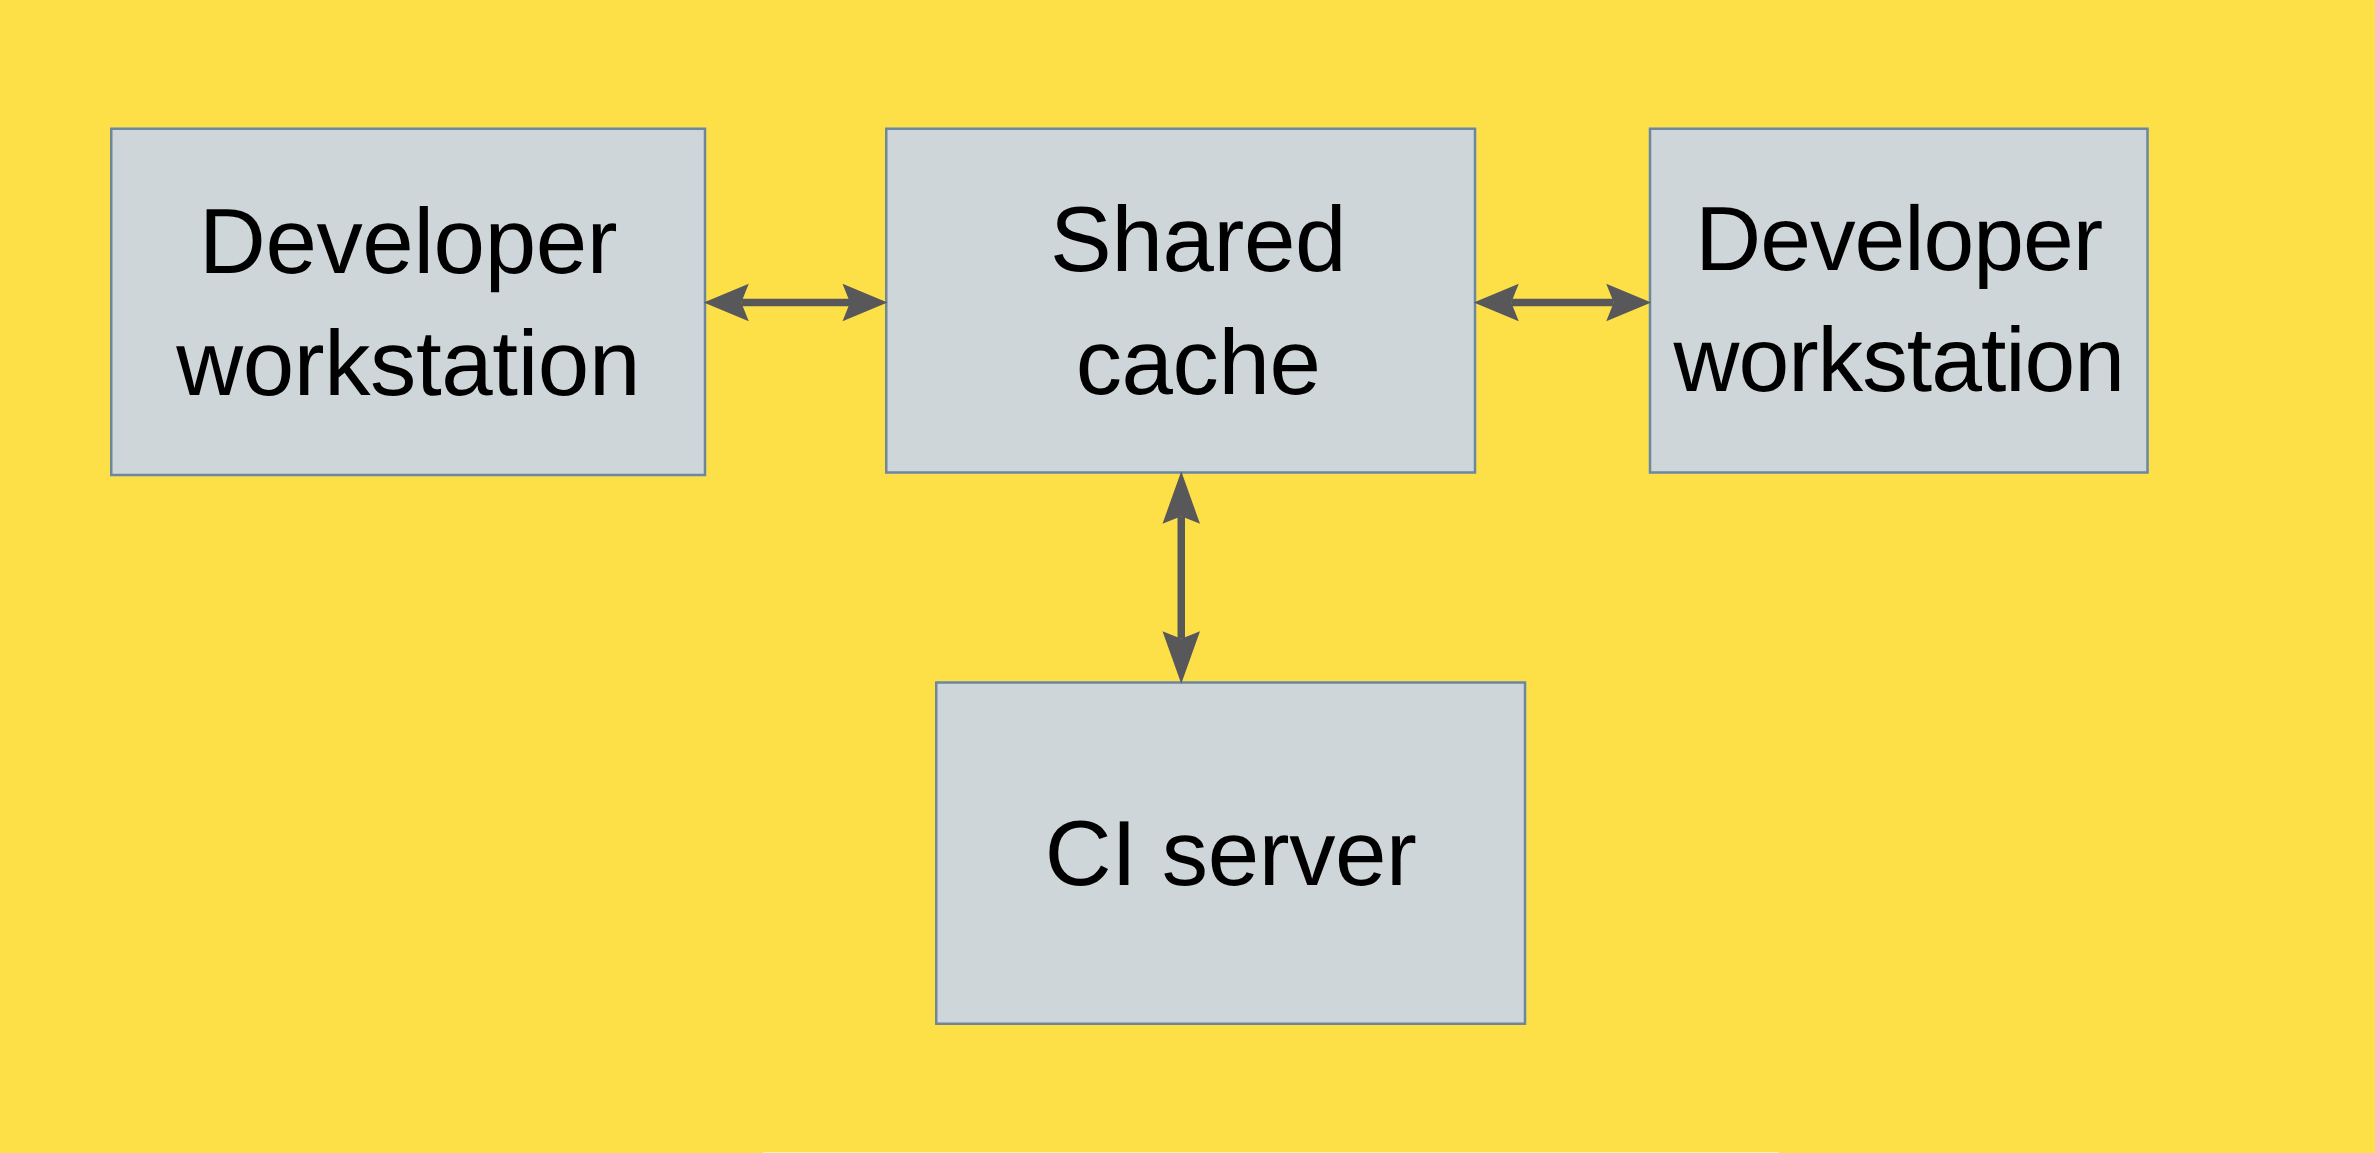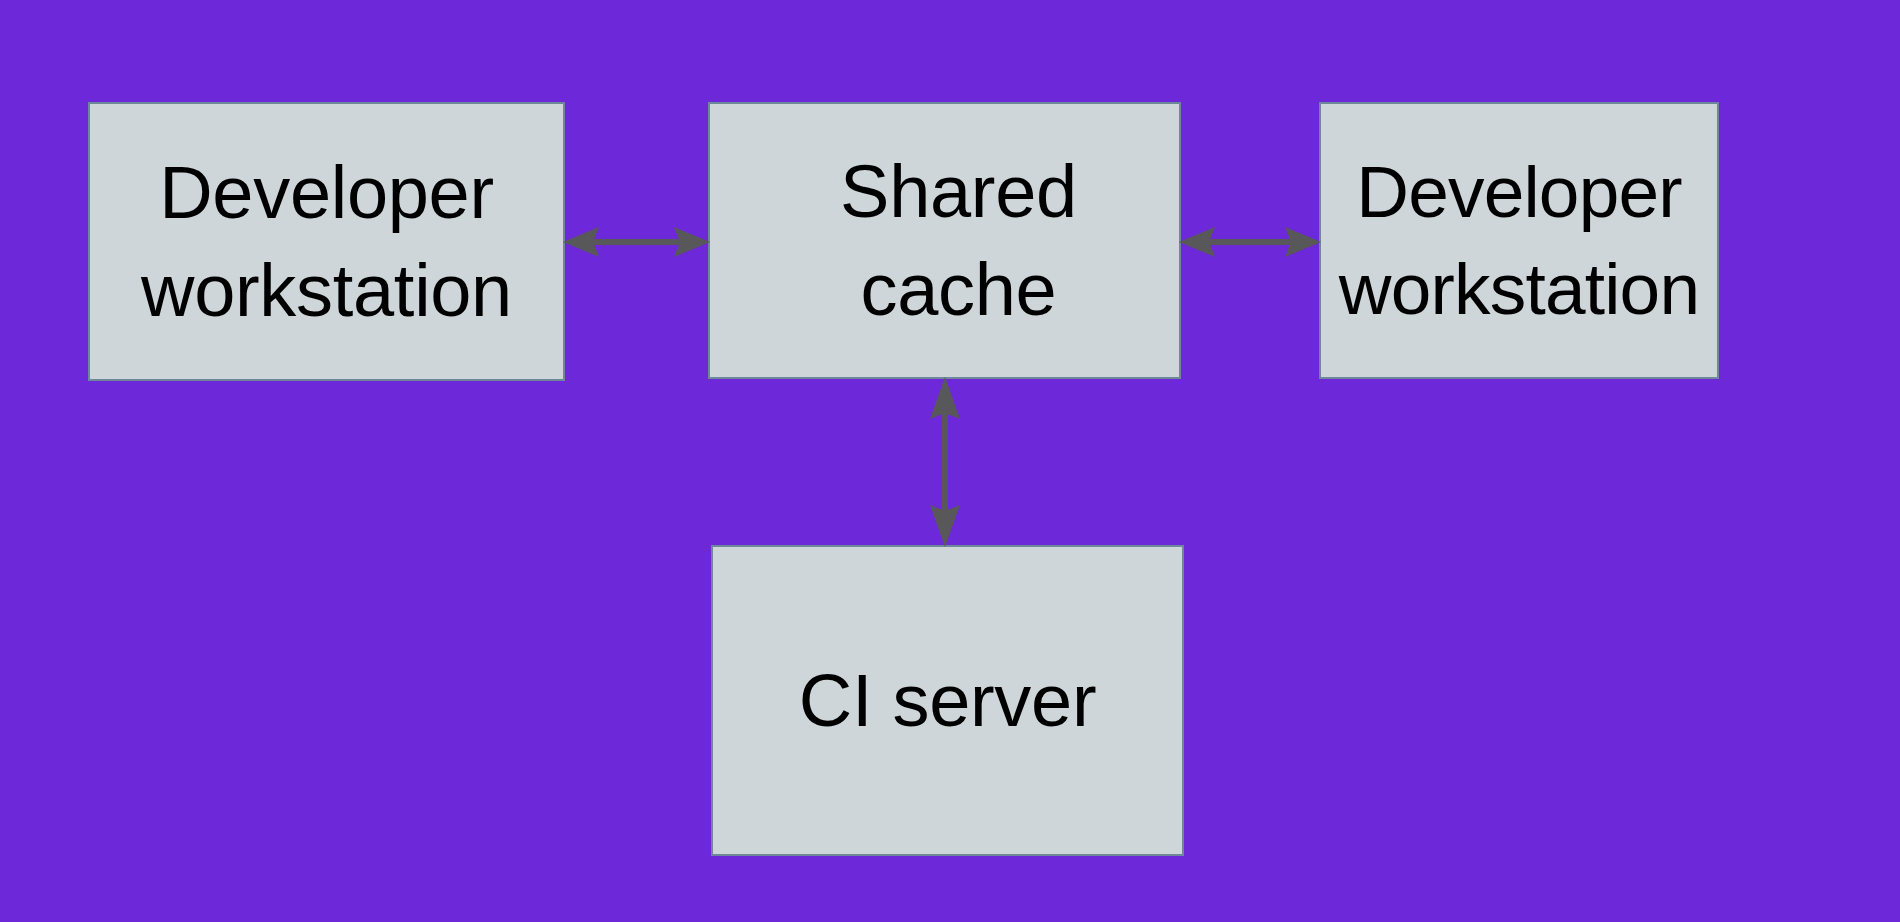--- a/index.html
+++ b/index.html
@@ -9,21 +9,21 @@
     background: #ffffff;
   }
   body {
     font-family: "Liberation Sans", sans-serif;
     -webkit-font-smoothing: antialiased;
   }
   #canvas {
     position: relative;
     width: 1900px;
     height: 922px;
-    background: #6d28d9;
+    background: #fde047;
     overflow: hidden;
   }
   .node {
     position: absolute;
     box-sizing: border-box;
     background: #ced6d9;
     border: 2px solid #6e8799;
     display: flex;
     align-items: center;
     justify-content: center;
@@ -36,21 +36,21 @@
     font-weight: 400;
     line-height: 1.32;
     letter-spacing: -0.3px;
     white-space: pre-line;
     padding: 0 4px;
   }
   
   #node-dev-left  { left: 88px;   top: 102px; width: 477px; height: 279px; }
   #node-cache     { left: 708px;  top: 102px; width: 473px; height: 277px; padding-left: 28px; }
   #node-dev-right { left: 1319px; top: 102px; width: 400px; height: 277px; }
-  #node-ci        { left: 711px;  top: 545px; width: 473px; height: 311px; }
+  #node-ci        { left: 748px;  top: 545px; width: 473px; height: 275px; }
 
   #node-dev-right .node-label { font-size: 73px; letter-spacing: -0.8px; }
 
   
   .connector {
     position: absolute;
     overflow: visible;
   }
   #conn-left-cache  { left: 563px;  top: 206px; width: 147px; height: 72px; }
   #conn-cache-right { left: 1179px; top: 206px; width: 142px; height: 72px; }

